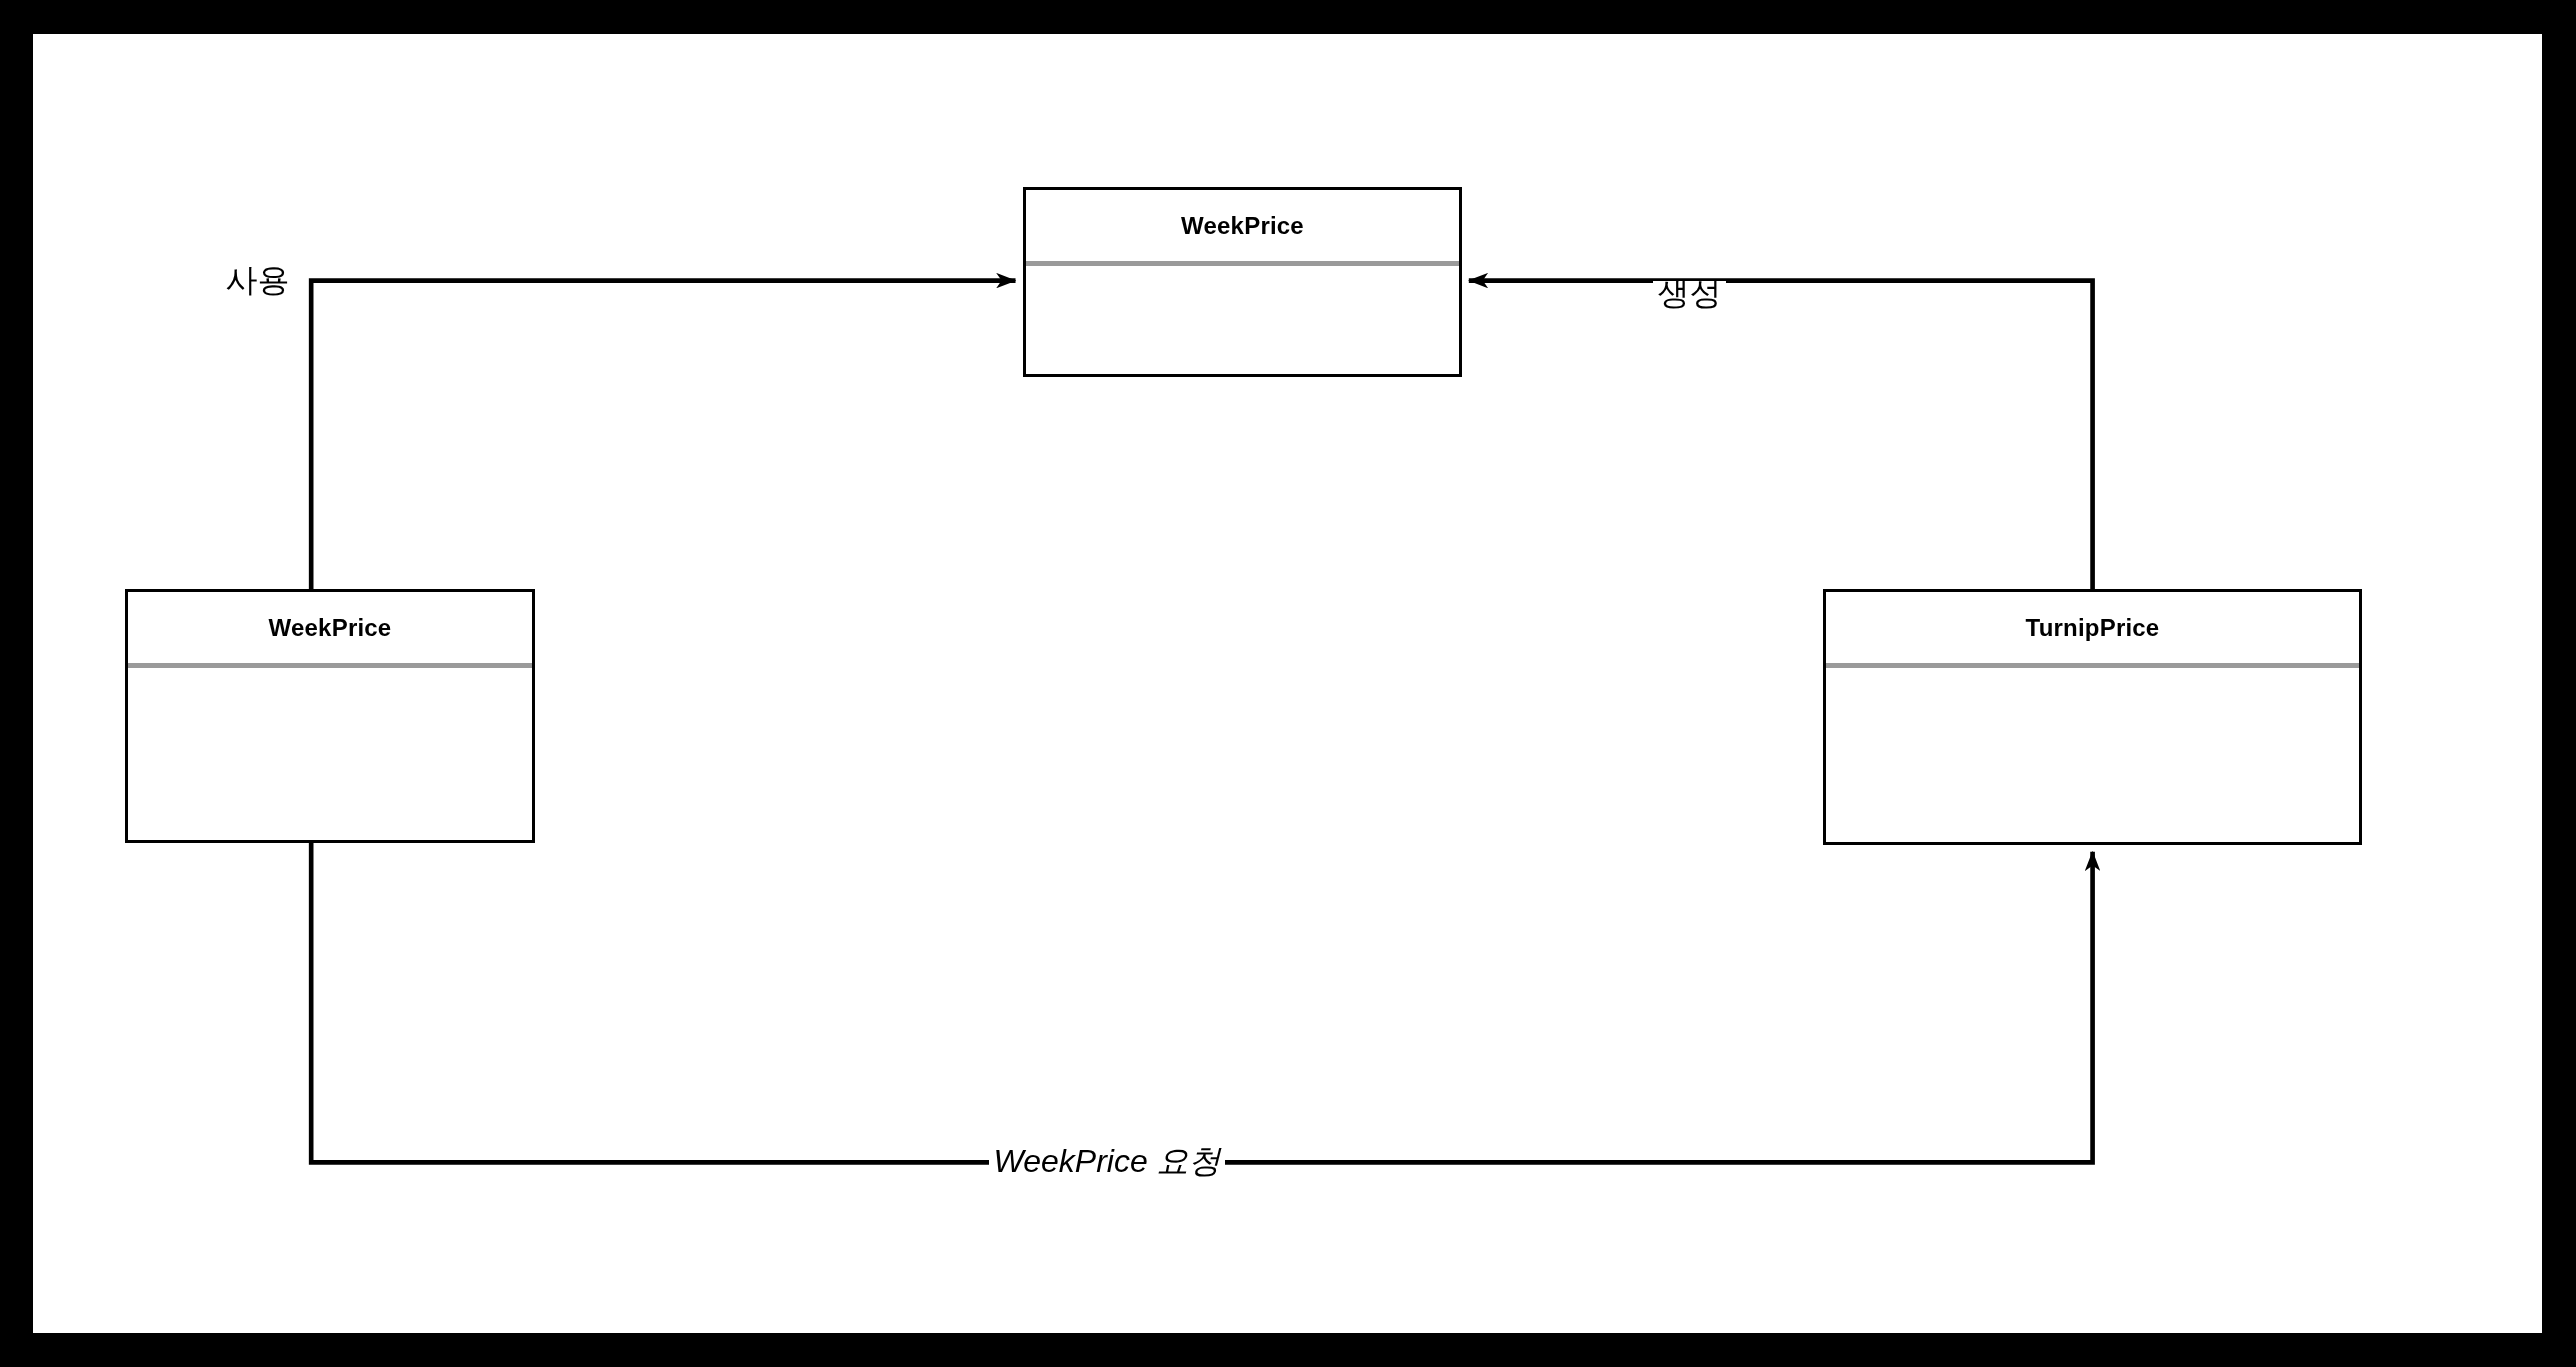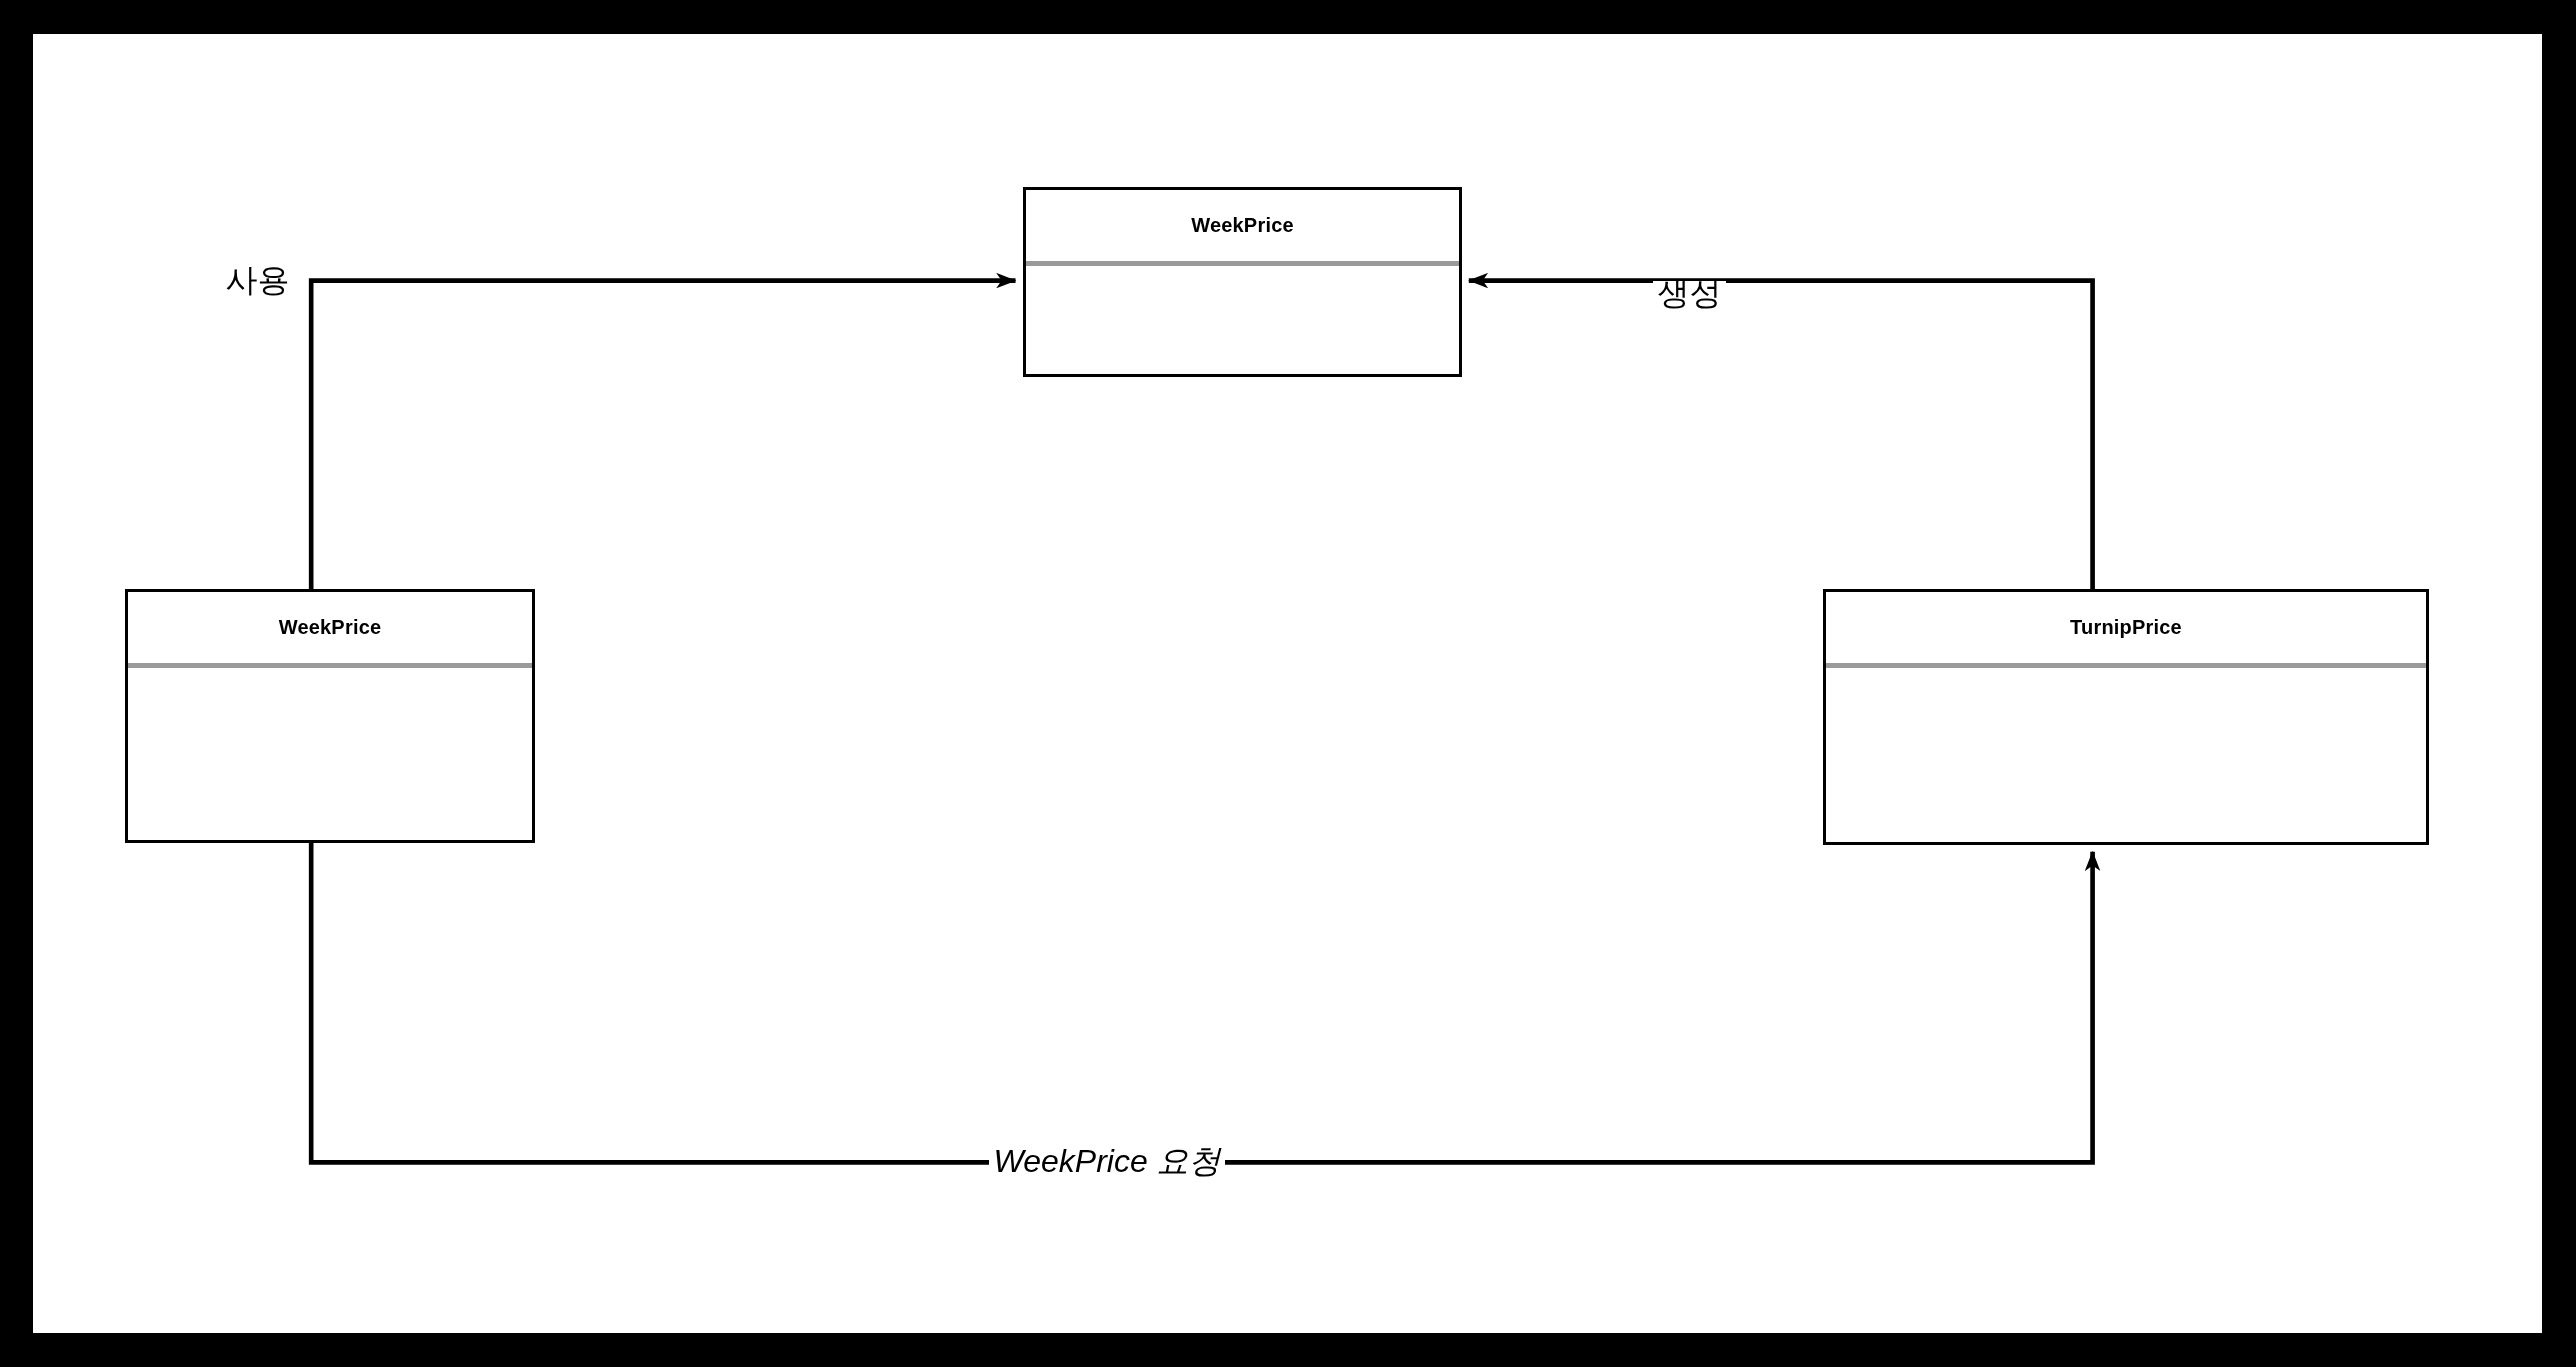--- a/index.html
+++ b/index.html
@@ -50,21 +50,21 @@
     background: #ffffff;
     border: 3.9px solid #000000;
     z-index: 5;
   }
   .uml-class-title {
     box-sizing: border-box;
     height: 71px;
     display: flex;
     align-items: center;
     justify-content: center;
-    font-size: 20px;
+    font-size: 24px;
     font-weight: bold;
     color: #000000;
     letter-spacing: 0.2px;
   }
   .uml-class-divider {
     height: 4.6px;
     background: #9a9a9a;
     width: 100%;
   }
   .uml-class-body {
@@ -80,21 +80,21 @@
   }
   #class-modentry {
     left: 92px;
     top: 555px;
     width: 410px;
     height: 254px;
   }
   #class-turnipprice {
     left: 1790px;
     top: 555px;
-    width: 606px;
+    width: 539px;
     height: 256px;
   }
 
   
   .edge-label {
     position: absolute;
     background: #ffffff;
     color: #000000;
     font-size: 32px;
     line-height: 29.4px;

